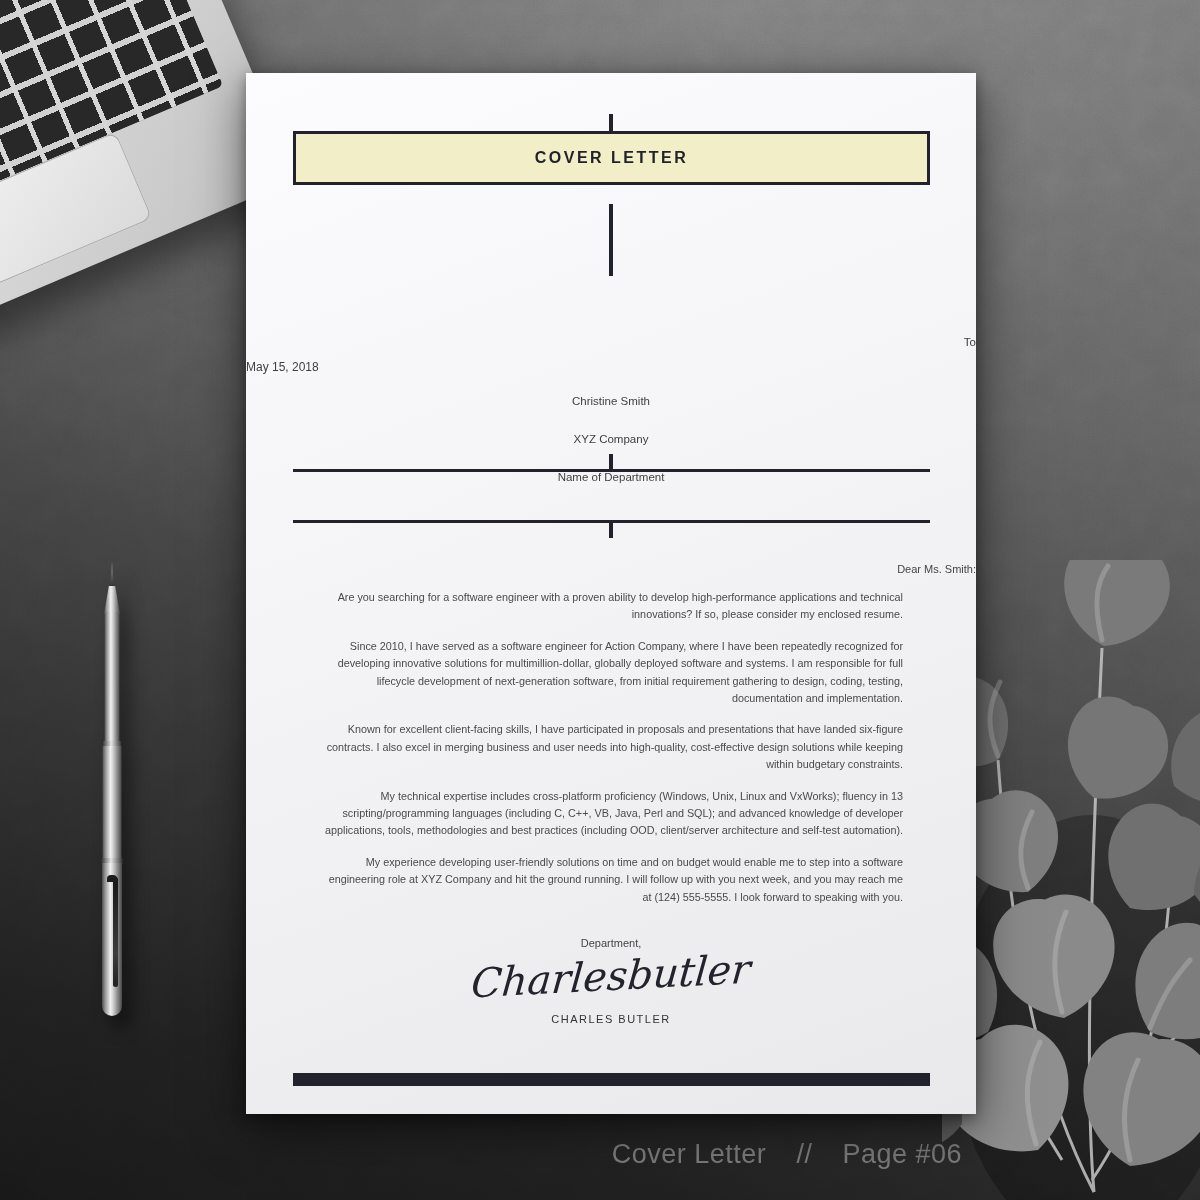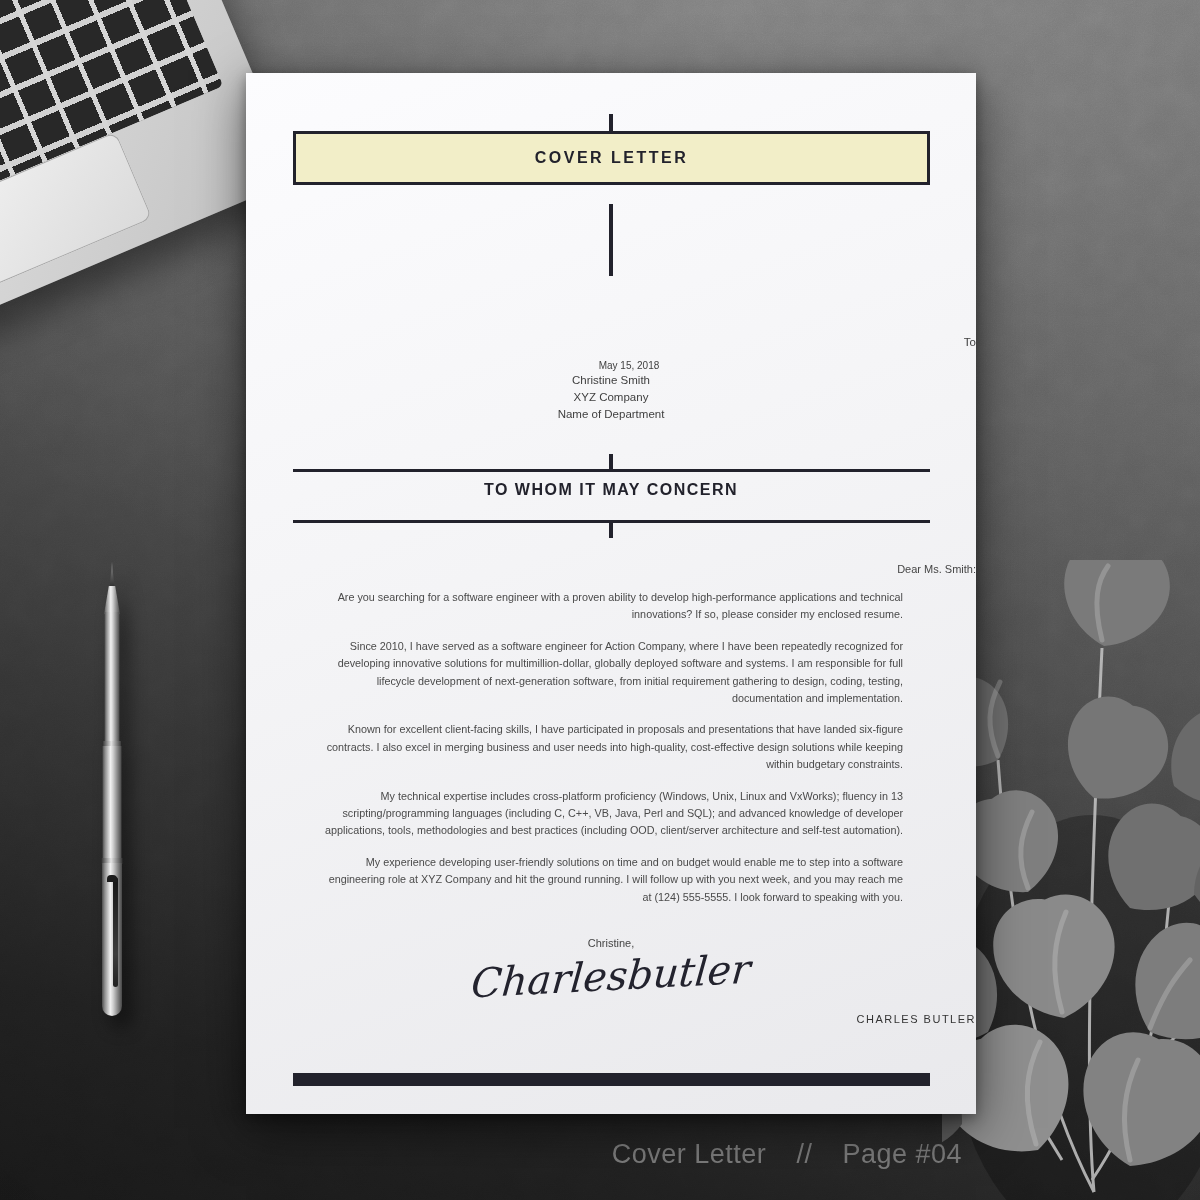--- a/index.html
+++ b/index.html
@@ -63,39 +63,39 @@
     color:var(--body-text,#474747);}
   .tick{position:absolute;left:50%;transform:translateX(-50%);width:4px;background:var(--ink,#22222c);}
   .tick-a{top:41px;height:17px;}
   .tick-b{top:131px;height:72px;}
   .tick-c{top:381px;height:15px;}
   .tick-d{top:450px;height:15px;}
   .cl-box{position:absolute;left:47px;right:46px;top:58px;height:48px;
     background:var(--accent-cream,#f2eec8);border:3px solid var(--ink,#22222c);
     display:flex;align-items:center;justify-content:center;}
   .cl-title{font-weight:bold;font-size:16px;letter-spacing:2.5px;color:var(--ink,#22222c);}
-  .date-line{position:absolute;left:0;right:0;top:287px;text-align:center;font-size:10px;color:#3f3f3f;padding-left:36px;}
+  .date-line{position:absolute;left:0;right:0;top:287px;font-size:12px;color:#3f3f3f;}
   .to-label{position:absolute;left:0;right:0;top:263px;text-align:right;font-size:11.5px;color:#3f3f3f;}
   .recipient{position:absolute;left:0;right:0;top:299px;text-align:center;font-size:11.5px;
     line-height:17px;color:#3f3f3f;}
-  .recipient span{display:block;}
+  .recipient span{display:block;margin-top:21px;}
   .hline{position:absolute;left:47px;right:46px;height:3px;background:var(--ink,#22222c);}
   .hline-top{top:396px;}
   .hline-bot{top:447px;}
   .sec-title{position:absolute;left:0;right:0;top:408px;text-align:center;font-weight:bold;
     font-size:16px;letter-spacing:1.5px;color:var(--ink,#22222c);}
   .salutation{position:absolute;left:0;right:0;top:490px;text-align:right;font-size:11px;color:#454545;}
   .body-copy{position:absolute;left:73px;width:584px;top:516px;text-align:right;
     font-size:10.8px;line-height:17.4px;color:#4a4a4a;}
   .body-copy p{margin:0 0 14px 0;}
   .closing{position:absolute;left:0;right:0;top:864px;text-align:center;font-size:11px;color:#454545;}
   .sig-script{position:absolute;left:0;right:0;top:880px;text-align:center;
     font-family:"DejaVu Serif",serif;font-style:italic;font-size:40px;color:#23232e;
     transform:rotate(-3deg) skewX(-8deg);}
-  .sig-name{position:absolute;left:0;right:0;top:940px;text-align:right;font-size:11px;
+  .sig-name{position:absolute;left:0;right:0;top:940px;text-align:center;font-size:11px;
     letter-spacing:1.5px;color:#333;}
   .foot-bar{position:absolute;left:47px;right:46px;top:1000px;height:13px;background:var(--ink,#22222c);}
 
   
   .caption{position:absolute;right:238px;top:1139px;z-index:1;display:flex;gap:30px;
     font-size:27px;color:var(--caption-gray,#7c7c7c);letter-spacing:.5px;}
 </style>
 </head>
 <body>
 
@@ -182,38 +182,37 @@
   <div class="date-line">May 15, 2018</div>
   <div class="to-label">To</div>
   <div class="recipient">
     <span>Christine Smith</span>
     <span>XYZ Company</span>
     <span>Name of Department</span>
   </div>
 
   <div class="tick tick-c"></div>
   <div class="hline hline-top"></div>
-  <div class="sec-title">TO WHOM IT MAY CONCERN</div>
   <div class="hline hline-bot"></div>
   <div class="tick tick-d"></div>
 
   <div class="salutation">Dear Ms. Smith:</div>
 
   <div class="body-copy">
     <p>Are you searching for a software engineer with a proven ability to develop high-performance applications and technical innovations? If so, please consider my enclosed resume.</p>
     <p>Since 2010, I have served as a software engineer for Action Company, where I have been repeatedly recognized for developing innovative solutions for multimillion-dollar, globally deployed software and systems. I am responsible for full lifecycle development of next-generation software, from initial requirement gathering to design, coding, testing, documentation and implementation.</p>
     <p>Known for excellent client-facing skills, I have participated in proposals and presentations that have landed six-figure contracts. I also excel in merging business and user needs into high-quality, cost-effective design solutions while keeping within budgetary constraints.</p>
     <p>My technical expertise includes cross-platform proficiency (Windows, Unix, Linux and VxWorks); fluency in 13 scripting/programming languages (including C, C++, VB, Java, Perl and SQL); and advanced knowledge of developer applications, tools, methodologies and best practices (including OOD, client/server architecture and self-test automation).</p>
     <p>My experience developing user-friendly solutions on time and on budget would enable me to step into a software engineering role at XYZ Company and hit the ground running. I will follow up with you next week, and you may reach me at (124) 555-5555. I look forward to speaking with you.</p>
   </div>
 
-  <div class="closing">Christine,</div>
+  <div class="closing">Department,</div>
   <div class="sig-script">Charlesbutler</div>
   <div class="sig-name">CHARLES BUTLER</div>
 
   <div class="foot-bar"></div>
 </div>
 
 <div class="caption">
   <span>Cover Letter</span>
   <span>//</span>
-  <span>Page #04</span>
+  <span>Page #06</span>
 </div>
 
 </body></html>

